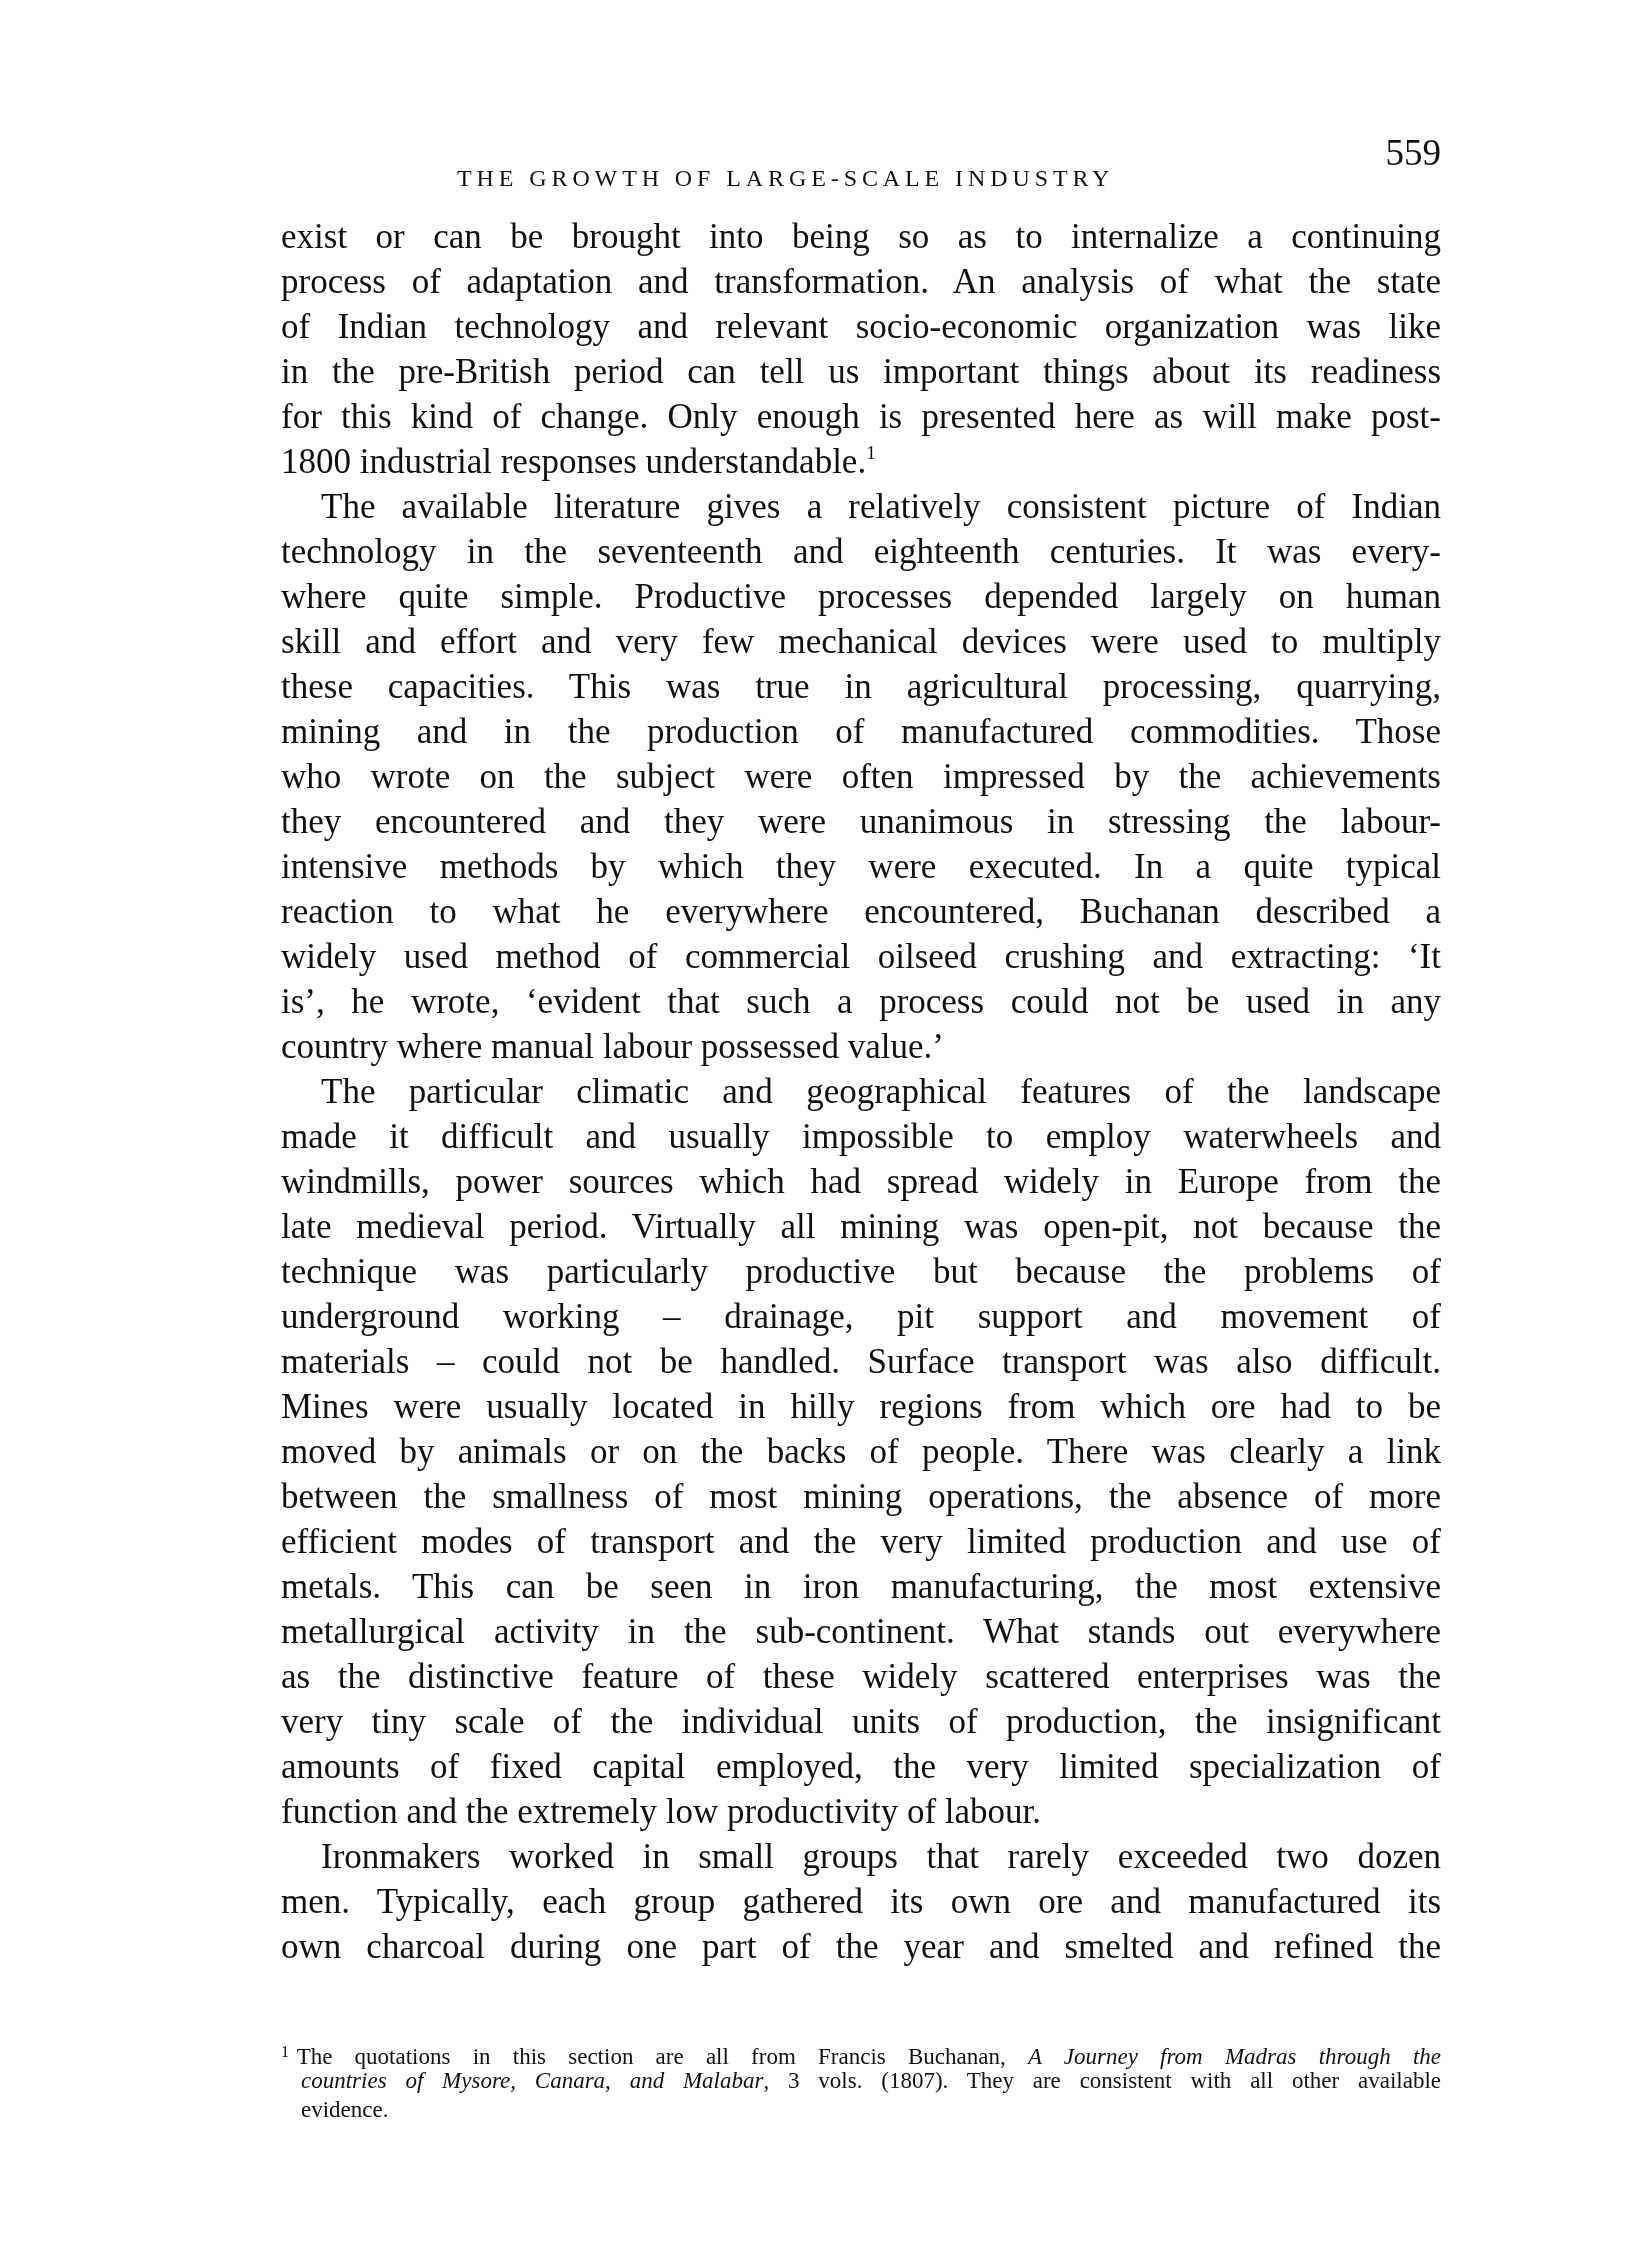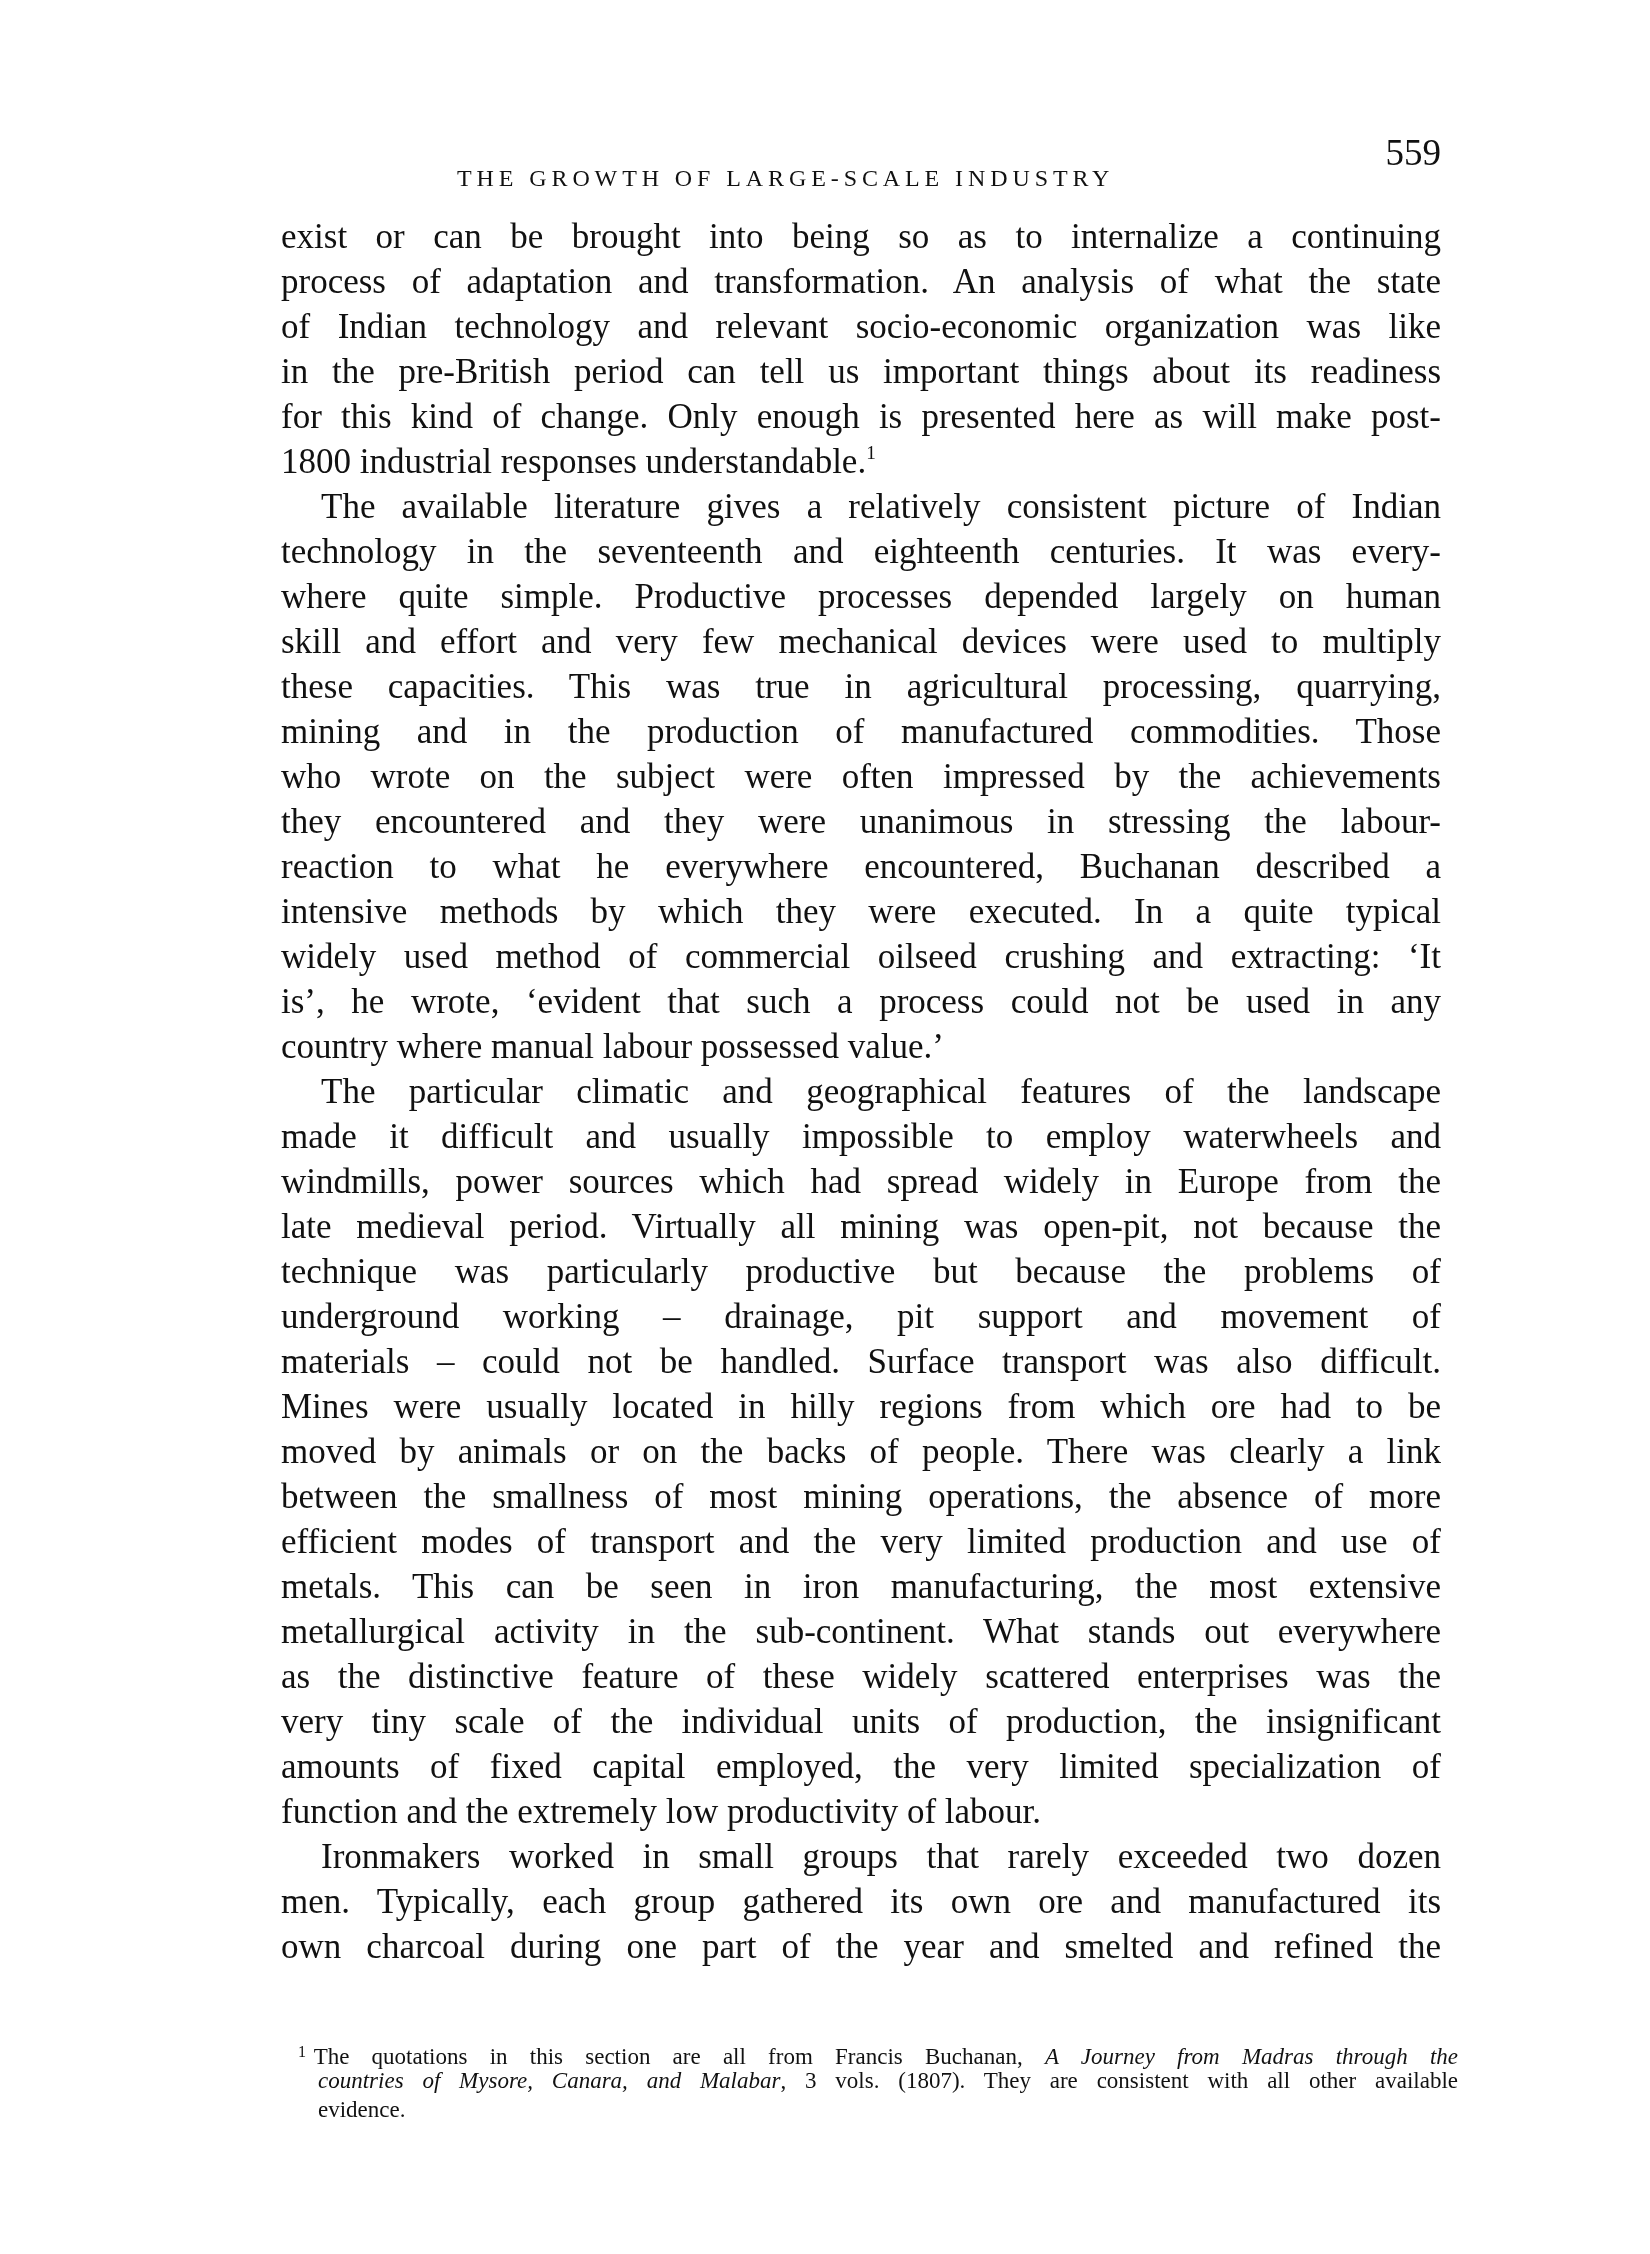--- a/index.html
+++ b/index.html
@@ -7,21 +7,21 @@
          font-family: "Liberation Serif", "DejaVu Serif", serif; color: #111; }
   .page { position: absolute; left: 281px; top: 0; width: 1160px; }
   .running-head { position: absolute; top: 131px; left: 0; width: 1160px; height: 38px; }
   .rh-title { position: absolute; left: 176px; top: 5.7px; font-size: 24px; letter-spacing: 4.9px; margin-top: 28px; }
   .rh-page { position: absolute; right: 0; top: 0; font-size: 37px; }
   .body { position: absolute; top: 214px; left: 0; width: 1160px; font-size: 35px; line-height: 45px; }
   .para { margin: 0; text-align: justify; text-indent: 0; }
   .line { display: block; text-align: justify; text-align-last: justify; white-space: nowrap; height: 45px; overflow: visible; }
   .line.last { text-align-last: left; }
   sup { font-size: 0.55em; vertical-align: 0.75em; line-height: 0; }
-  .footnotes { position: absolute; top: 2037px; left: 0; width: 1160px; font-size: 23px; line-height: 29px; margin-left: 17px; }
+  .footnotes { position: absolute; top: 2037px; left: 0; width: 1160px; font-size: 23px; line-height: 29px; }
   .fn-line { display: block; white-space: nowrap; text-align: justify; text-align-last: justify; height: 29px; }
   .fn-line.last { text-align-last: left; }
   .fn-mark { font-size: 0.7em; vertical-align: 0.45em; margin-right: 7.6px; }
   .fn-line.cont { padding-left: 20px; }
   .fn-line.first { }
   em { font-style: italic; }
 </style>
 </head>
 <body>
 
@@ -42,22 +42,22 @@
       </div>
       <div class="para">
         <span class="line" style="padding-left: 40px;">The available literature gives a relatively consistent picture of Indian</span>
         <span class="line">technology in the seventeenth and eighteenth centuries. It was every-</span>
         <span class="line">where quite simple. Productive processes depended largely on human</span>
         <span class="line">skill and effort and very few mechanical devices were used to multiply</span>
         <span class="line">these capacities. This was true in agricultural processing, quarrying,</span>
         <span class="line">mining and in the production of manufactured commodities. Those</span>
         <span class="line">who wrote on the subject were often impressed by the achievements</span>
         <span class="line">they encountered and they were unanimous in stressing the labour-</span>
+        <span class="line">intensive methods by which they were executed. In a quite typical</span>
         <span class="line">reaction to what he everywhere encountered, Buchanan described a</span>
-        <span class="line">intensive methods by which they were executed. In a quite typical</span>
         <span class="line">widely used method of commercial oilseed crushing and extracting: ‘It</span>
         <span class="line">is’, he wrote, ‘evident that such a process could not be used in any</span>
         <span class="line last">country where manual labour possessed value.’</span>
       </div>
       <div class="para">
         <span class="line" style="padding-left: 40px;">The particular climatic and geographical features of the landscape</span>
         <span class="line">made it difficult and usually impossible to employ waterwheels and</span>
         <span class="line">windmills, power sources which had spread widely in Europe from the</span>
         <span class="line">late medieval period. Virtually all mining was open-pit, not because the</span>
         <span class="line">technique was particularly productive but because the problems of</span>

